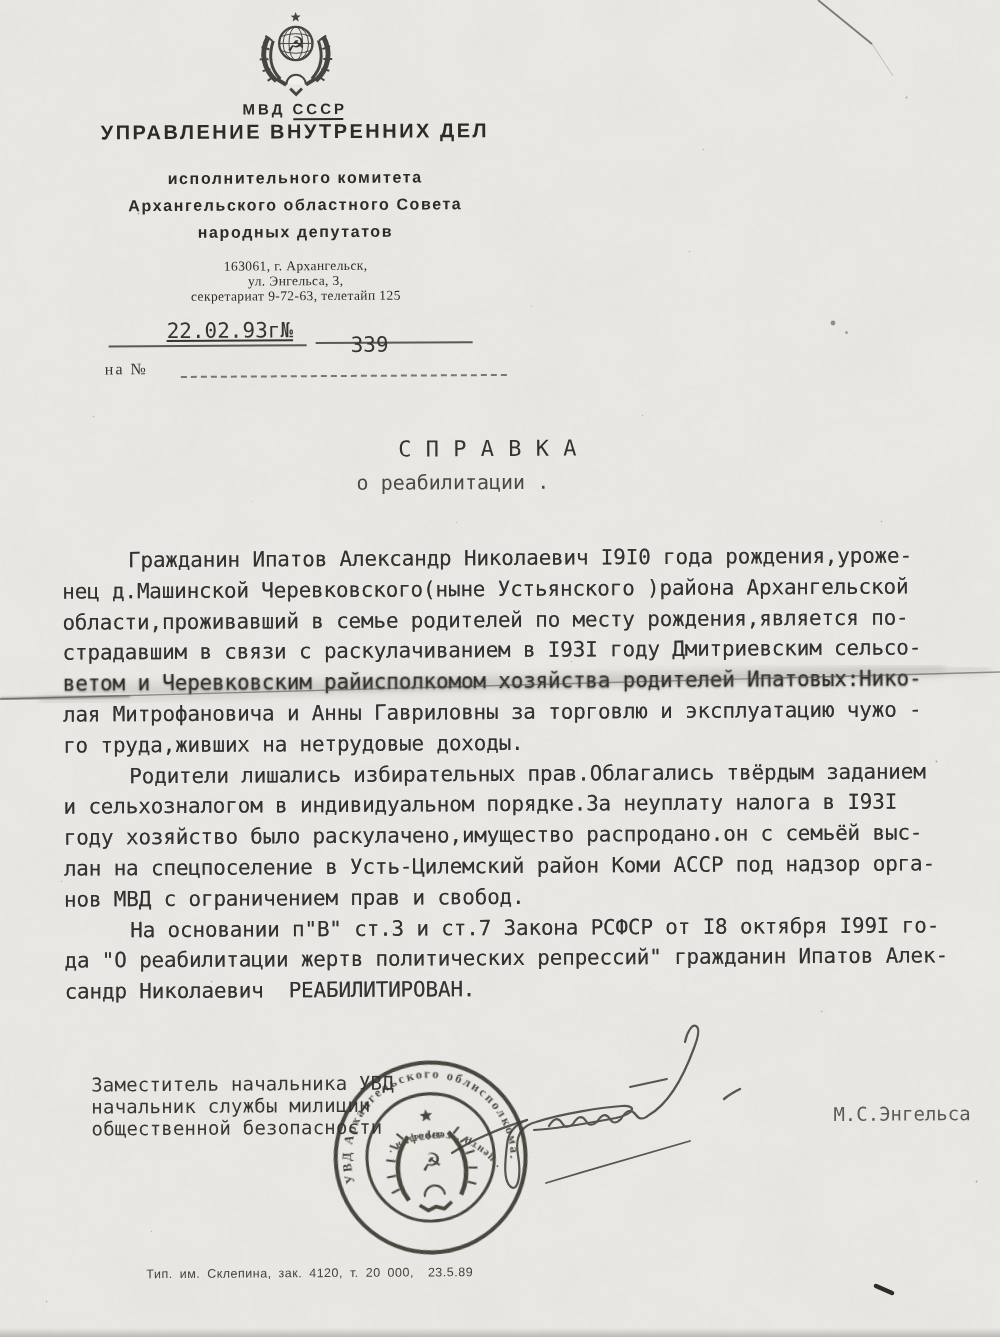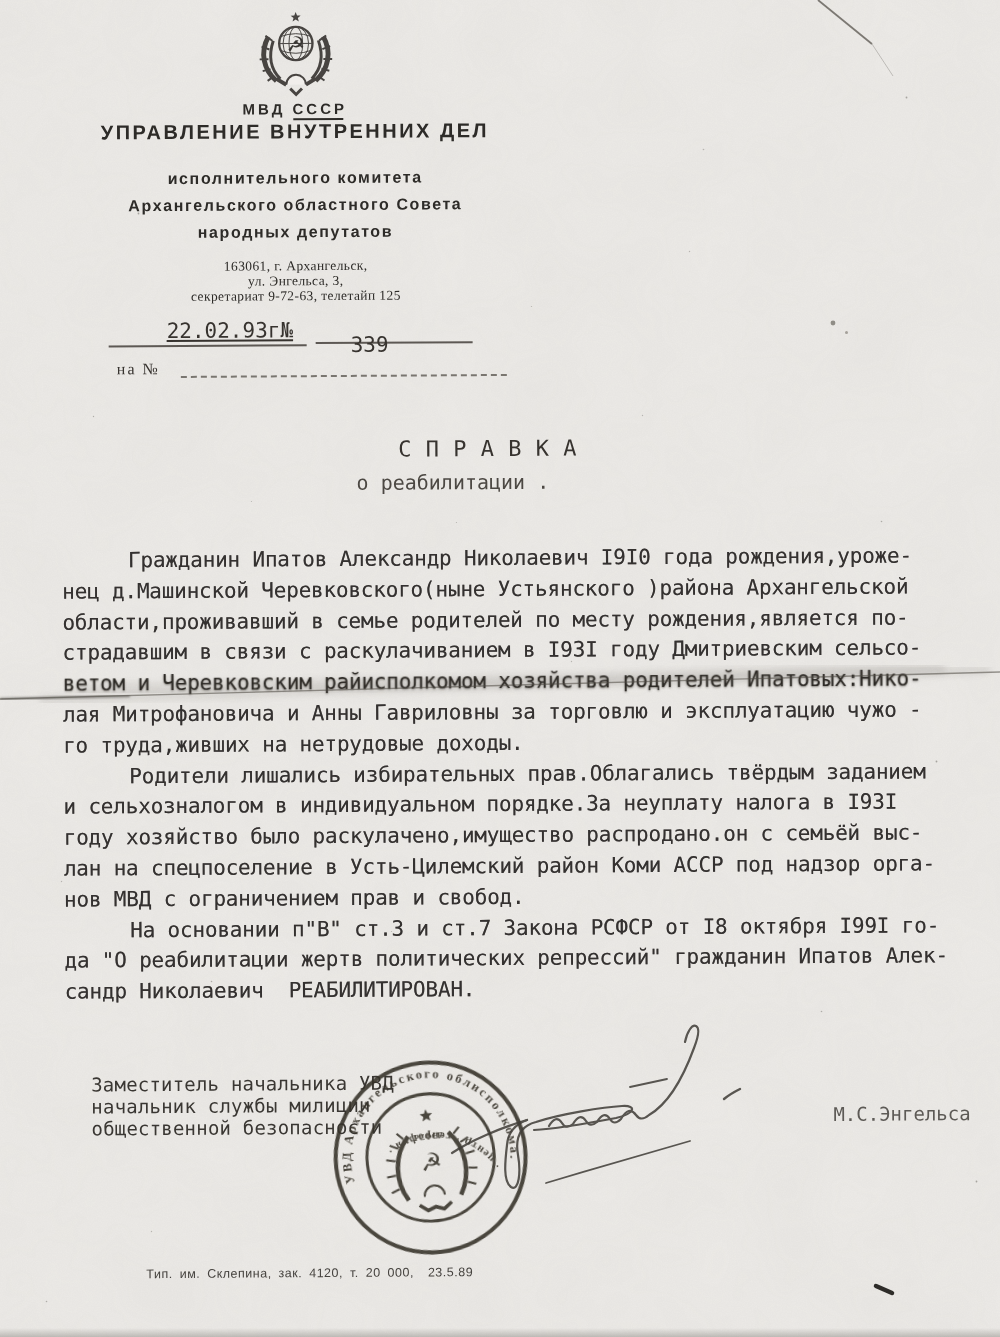--- a/index.html
+++ b/index.html
@@ -21,21 +21,21 @@
   .org-sub{font:bold 16px "Liberation Sans",sans-serif;letter-spacing:1.6px;}
   .sub1{top:168px;} .sub2{top:195px;} .sub3{top:222px;}
   .addr{font:13.5px "Liberation Serif",serif;letter-spacing:.4px;}
   .addr1{top:257px;} .addr2{top:272px;} .addr3{top:287px;}
 
   
   .ref-date{left:168px;top:317px;font-size:21px;text-decoration:underline;}
   .ref-num{left:352px;top:315px;font-size:21px;margin-top:17px;}
   .u1{left:110px;top:343px;width:198px;height:2px;background:#39352f;opacity:.8;}
   .u2{left:317px;top:341px;width:157px;height:2px;background:#39352f;opacity:.8;}
-  .on-no{left:118px;top:358px;font:16px "Liberation Serif",serif;letter-spacing:2px;}
+  .on-no{left:106px;top:358px;font:16px "Liberation Serif",serif;letter-spacing:2px;}
   .dash-line{left:182px;top:360px;width:326px;height:14px;border-bottom:2px dashed #55514a;opacity:.75;}
 
   
   .title-main{left:399px;top:436px;font-size:22px;letter-spacing:.5px;}
   .title-sub{left:357px;top:470px;font-size:20px;color:#4c4843;}
 
   
   .body-lines{position:absolute;left:62px;top:0;width:900px;}
   .bline{position:absolute;left:0;white-space:pre;font-size:21px;letter-spacing:-.2px;
          color:#343130;text-shadow:0 0 .6px rgba(52,49,48,.55);}

